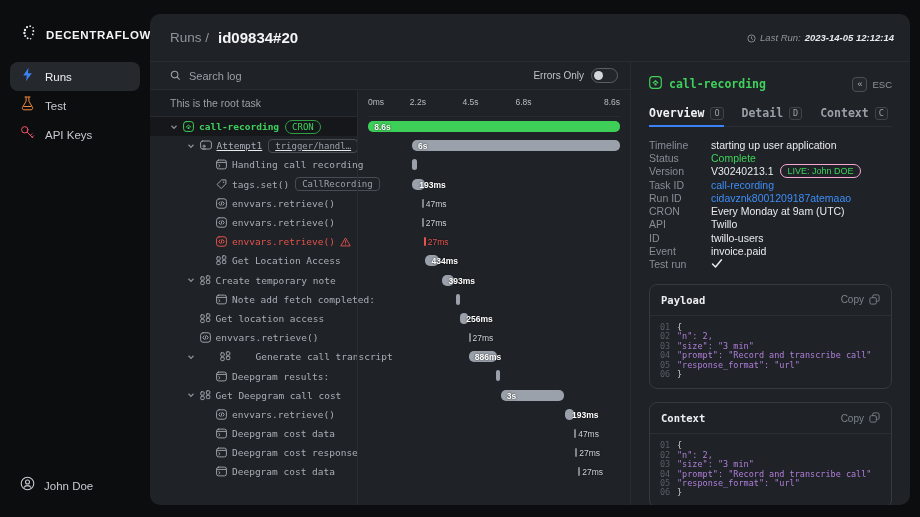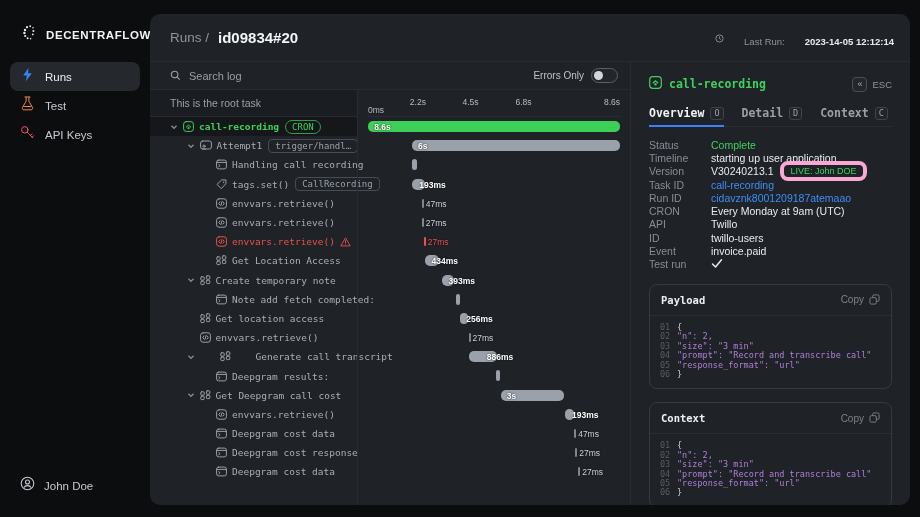--- a/index.html
+++ b/index.html
@@ -22,21 +22,21 @@
   .nav-item.active { background: #25282d; }
   .nav-item.active .nav-label { color: #eef0f3; }
   .user-item { position: absolute; bottom: 22px; left: 20px; display: flex; align-items: center; gap: 9px; }
   .user-item .nav-label { font-size: 11.5px; color: #c6cbd1; }
 
   
   .card { position: absolute; left: 150px; top: 14px; width: 760px; height: 491px; background: #1f2227; border-radius: 10px; overflow: hidden; }
   .card-header { position: absolute; top: 0; left: 0; right: 0; height: 48px; display: flex; align-items: center; padding: 0 16px 0 20px; border-bottom: 1px solid #282c31; }
   .breadcrumb { font-size: 13.5px; color: #8f959c; }
   .page-title { font-size: 15px; font-weight: 700; color: #f2f4f6; margin-left: 9px; }
-  .lastrun { margin-left: auto; display: flex; align-items: flex-end; gap: 20px; }
+  .lastrun { margin-left: auto; display: flex; align-items: center; gap: 4px; font-style: italic; }
   .lastrun-label { font-size: 9.5px; color: #8f959c; }
   .lastrun-value { font-size: 9.5px; font-weight: 700; color: #e8ebee; }
 
   
   .search-row { position: absolute; top: 48px; left: 0; width: 480px; height: 28px; display: flex; align-items: center; padding: 0 12px 0 20px; border-bottom: 1px solid #282c31; }
   .search-input { flex: 1; background: transparent; border: none; outline: none; color: #d6dade; font-size: 11px; margin-left: 8px; font-family: "Liberation Sans", sans-serif; }
   .search-input::placeholder { color: #9aa0a6; }
   .errors-only { display: flex; align-items: center; gap: 7px; }
   .errors-only-label { font-size: 10px; color: #c0c5cb; }
   .toggle { width: 27px; height: 15px; border: 1px solid #5a6067; border-radius: 8px; background: #23262b; position: relative; cursor: pointer; }
@@ -87,21 +87,21 @@
   .tab-label { font-family: "DejaVu Sans Mono", monospace; font-size: 11.5px; font-weight: 700; color: #9aa0a8; }
   .tab.active .tab-label { color: #f0f2f4; }
   .tab.active::after { content: ""; position: absolute; left: 0; right: 0; bottom: -7px; height: 2px; background: #3b82f6; }
   .tab-key { font-family: "DejaVu Sans Mono", monospace; font-size: 8.5px; color: #9aa0a8; border: 1px solid #3f444b; background: #22262b; border-radius: 3px; padding: 0 3px; line-height: 11px; }
   .fields { margin-top: 11px; }
   .field-row { display: flex; align-items: center; height: 13.3px; }
   .field-key { width: 62px; flex: none; font-size: 10.5px; color: #878e96; }
   .field-value { font-size: 10.5px; color: #e8ebee; white-space: nowrap; }
   .field-value.success { color: #3fd15c; }
   .field-value.link { color: #3e8ef7; }
-  .live-badge { margin-left: 7px; font-size: 9px; color: #3fd15c; border: 4px solid #f9a8d4; border-radius: 8px; padding: 0 6px; line-height: 12px; }
+  .live-badge { margin-left: 7px; font-size: 9px; color: #3fd15c; border: 1px solid #f9a8d4; border-radius: 8px; padding: 0 6px; line-height: 12px; }
   .code-card { margin-top: 13px; border: 1px solid #353a41; border-radius: 8px; overflow: hidden; }
   .code-card-header { display: flex; align-items: center; padding: 6px 11px; border-bottom: 1px solid #2b2f35; }
   .code-card-title { font-family: "DejaVu Sans Mono", monospace; font-size: 10.5px; font-weight: 700; color: #eceff2; }
   .copy-btn { margin-left: auto; display: flex; align-items: center; gap: 5px; cursor: pointer; }
   .copy-label { font-size: 10px; color: #7d848c; }
   .code-body { padding: 7px 10px 9px 10px; }
   .code-line { display: flex; line-height: 9.4px; }
   .code-num { width: 17px; flex: none; font-family: "DejaVu Sans Mono", monospace; font-size: 8.5px; color: #565d66; }
   .code-text { font-family: "DejaVu Sans Mono", monospace; font-size: 8.5px; color: #b07fd9; white-space: pre; }
   .code-text.plain { color: #ccd2d8; }
@@ -213,21 +213,21 @@
           <span class="ticon">
             <svg width="11" height="11" viewBox="0 0 11 11" fill="none" stroke="#3fd15c" stroke-width="1" stroke-linecap="round" stroke-linejoin="round">
               <rect x="0.6" y="0.6" width="9.8" height="9.8" rx="2.6"></rect>
               <path d="M3.2 6.1 L5.5 4.1 L7.8 6.1"></path>
               <rect x="4.6" y="6.1" width="1.8" height="1.9" fill="#3fd15c" stroke="none"></rect>
             </svg>
           </span>
           <span class="tlabel green">call-recording</span>
           <span class="tbadge root">CRON</span>
         </div>
-        <div class="trow" style="padding-left: 36.5px;">
+        <div class="trow" style="padding-left: 36.5px; text-decoration: underline;">
           <span class="chev-slot">
             <svg width="8" height="8" viewBox="0 0 8 8" fill="none" stroke="#8a9097" stroke-width="1.3">
               <polyline points="1.5,2.7 4,5.4 6.5,2.7"></polyline>
             </svg>
           </span>
           <span class="ticon">
             <svg width="12" height="11" viewBox="0 0 12 11" fill="none" stroke="#9aa0a8" stroke-width="1" stroke-linecap="round" stroke-linejoin="round">
               <rect x="0.6" y="1" width="10.8" height="8" rx="2"></rect>
               <circle cx="4" cy="6.2" r="1.1"></circle>
               <path d="M2.6 9 h2.8"></path>
@@ -450,21 +450,21 @@
               <path d="M2.8 5.6 l1.3 1.1 -1.3 1.1"></path>
             </svg>
           </span>
           <span class="tlabel">Deepgram cost data</span>
         </div>
       </div>
   </div>
 
   <div class="col-timeline">
     <div class="ticks-row" id="ticks-row">
-        <span class="tick-label" style="left: 0%; margin-top: 8px;">0ms</span>
+        <span class="tick-label" style="left: 0%;">0ms</span>
         <span class="tick-label" style="left: 19.8%; transform: translateX(-50%);">2.2s</span>
         <span class="tick-label" style="left: 40.7%; transform: translateX(-50%);">4.5s</span>
         <span class="tick-label" style="left: 61.7%; transform: translateX(-50%);">6.8s</span>
         <span class="tick-label" style="right: 0%;">8.6s</span>
       </div>
     <div class="tl-rows" id="tl-rows">
         <div class="brow">
           <div class="bar green" style="left: 0%; width: 100%;"></div>
           <span class="bar-inlabel" style="left: 0.5%;">8.6s</span>
         </div>
@@ -505,21 +505,21 @@
         <div class="brow">
           <div class="bar gray" style="left: 36.4%; width: 3.2%;"></div>
           <span class="bar-inlabel" style="left: 37%;">256ms</span>
         </div>
         <div class="brow">
           <div class="tickline" style="left: 39.9%;"></div>
           <span class="blabel" style="left: 41.5%;">27ms</span>
         </div>
         <div class="brow">
           <div class="bar gray" style="left: 39.9%; width: 11.1%;"></div>
-          <span class="bar-inlabel" style="left: 40.4%; margin-left: 12px;">886ms</span>
+          <span class="bar-inlabel" style="left: 40.4%;">886ms</span>
         </div>
         <div class="brow">
           <div class="bar gray" style="left: 50.6%; width: 1.6%;"></div>
         </div>
         <div class="brow">
           <div class="bar gray" style="left: 52.6%; width: 25.3%;"></div>
           <span class="bar-inlabel" style="left: 53.1%;">3s</span>
         </div>
         <div class="brow">
           <div class="bar gray" style="left: 78.3%; width: 3.6%;"></div>
@@ -565,26 +565,26 @@
             <span class="tab-label">Detail</span>
             <span class="tab-key">D</span>
           </div>
           <div class="tab">
             <span class="tab-label">Context</span>
             <span class="tab-key">C</span>
           </div>
         </div>
       <div class="fields" id="detail-fields">
           <div class="field-row">
+            <span class="field-key">Timeline</span>
+            <span class="field-value plain">starting up user application</span>
+          </div>
+          <div class="field-row">
             <span class="field-key">Status</span>
             <span class="field-value success">Complete</span>
-          </div>
-          <div class="field-row">
-            <span class="field-key">Timeline</span>
-            <span class="field-value plain">starting up user application</span>
           </div>
           <div class="field-row">
             <span class="field-key">Version</span>
             <span class="field-value plain">V30240213.1</span>
             <span class="live-badge">LIVE: John DOE</span>
           </div>
           <div class="field-row">
             <span class="field-key">Task ID</span>
             <span class="field-value link">call-recording</span>
           </div>

